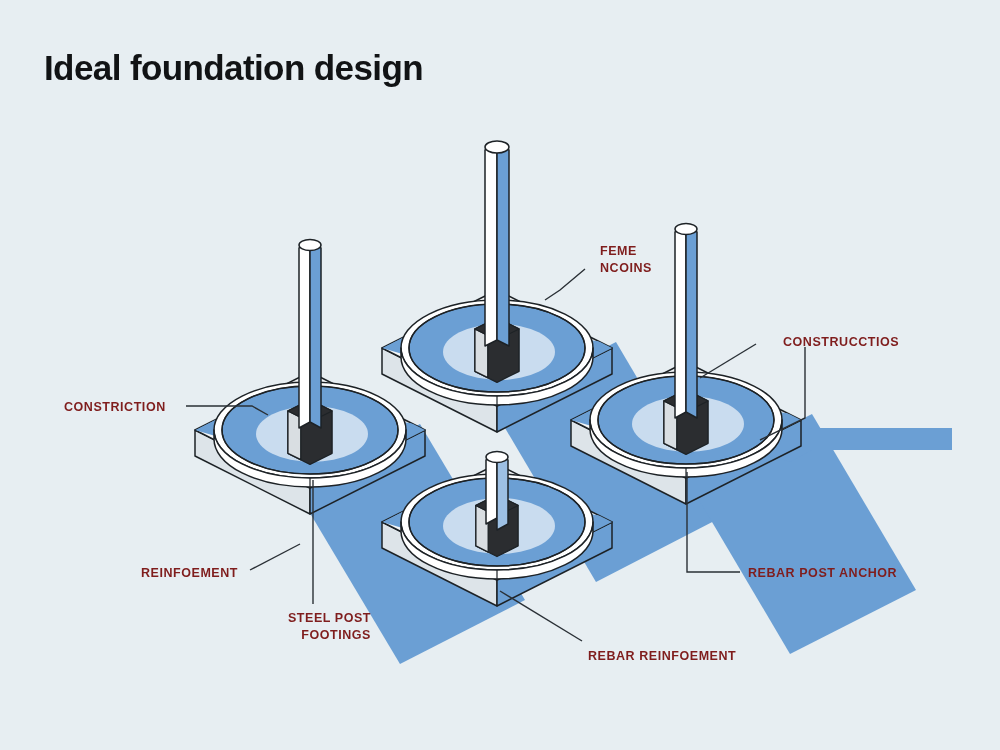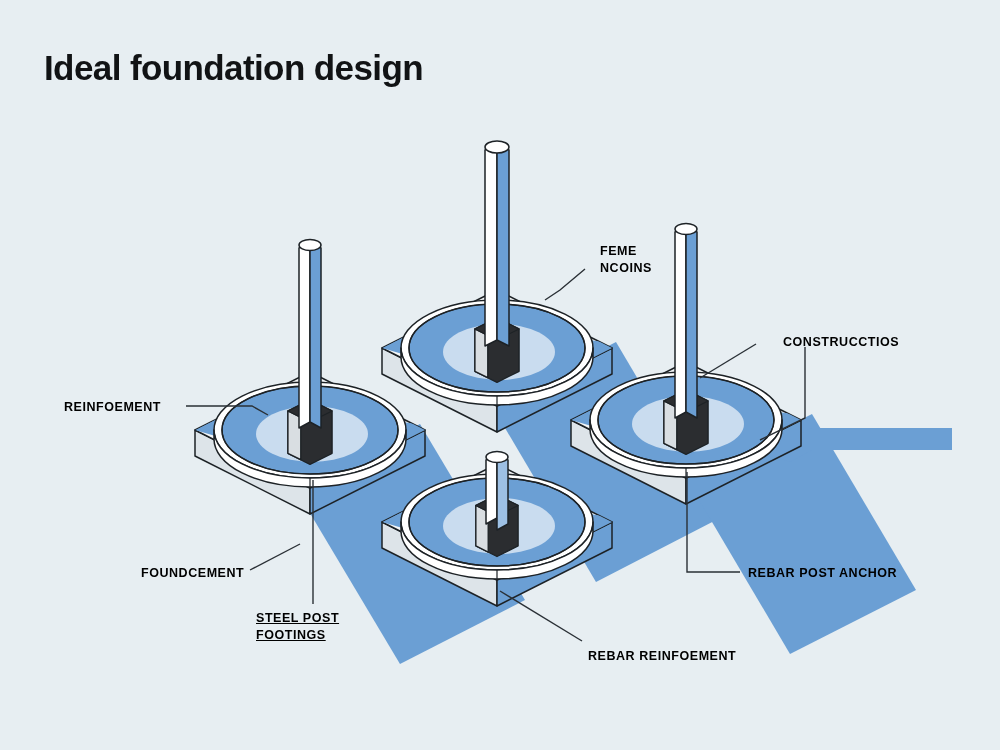--- a/index.html
+++ b/index.html
@@ -21,26 +21,26 @@
     line-height:1.17;
     letter-spacing:-0.6px;
     white-space:pre-line;
     margin:0;
   }
   svg#art{position:absolute;left:0;top:0;width:1000px;height:750px;}
   .lbl{
     position:absolute;
     font-size:12.5px;
     font-weight:bold;
-    color:#000000;
+    color:#7f1d1d;
     letter-spacing:0.55px;
     line-height:1.35;
     white-space:pre-line;
   }
-  .lbl.c{text-align:left;text-decoration:underline;}
+  .lbl.c{text-align:right;}
 </style>
 </head>
 <body>
 
 <div id="stage">
 
   <h1 id="title">Ideal foundation design</h1>
 
   <svg id="art" viewBox="0 0 1000 750" xmlns="http://www.w3.org/2000/svg">
     <defs>
@@ -169,28 +169,28 @@
       <path class="lead" d="M 250,570 L 300,544"></path>
 
       <path class="lead" d="M 313,604 L 313,480"></path>
 
       <path class="lead" d="M 740,572 L 687,572 L 687,472"></path>
 
       <path class="lead" d="M 582,641 L 500,591"></path>
     </g>
   </svg>
 
-  <div class="lbl" style="left:64px; top:399px;">REINFOEMENT</div>
+  <div class="lbl" style="left:64px; top:399px;">CONSTRICTION</div>
 
   <div class="lbl" style="left:600px; top:243px;">FEME
 NCOINS</div>
 
   <div class="lbl" style="left:783px; top:334px;">CONSTRUCCTIOS</div>
 
-  <div class="lbl" style="left:141px; top:565px;">FOUNDCEMENT</div>
+  <div class="lbl" style="left:141px; top:565px;">REINFOEMENT</div>
 
   <div class="lbl c" style="left:256px; top:610px; width:115px;">STEEL POST
 FOOTINGS</div>
 
   <div class="lbl" style="left:748px; top:565px;">REBAR POST ANCHOR</div>
 
   <div class="lbl" style="left:588px; top:648px;">REBAR REINFOEMENT</div>
 
 </div>
 

